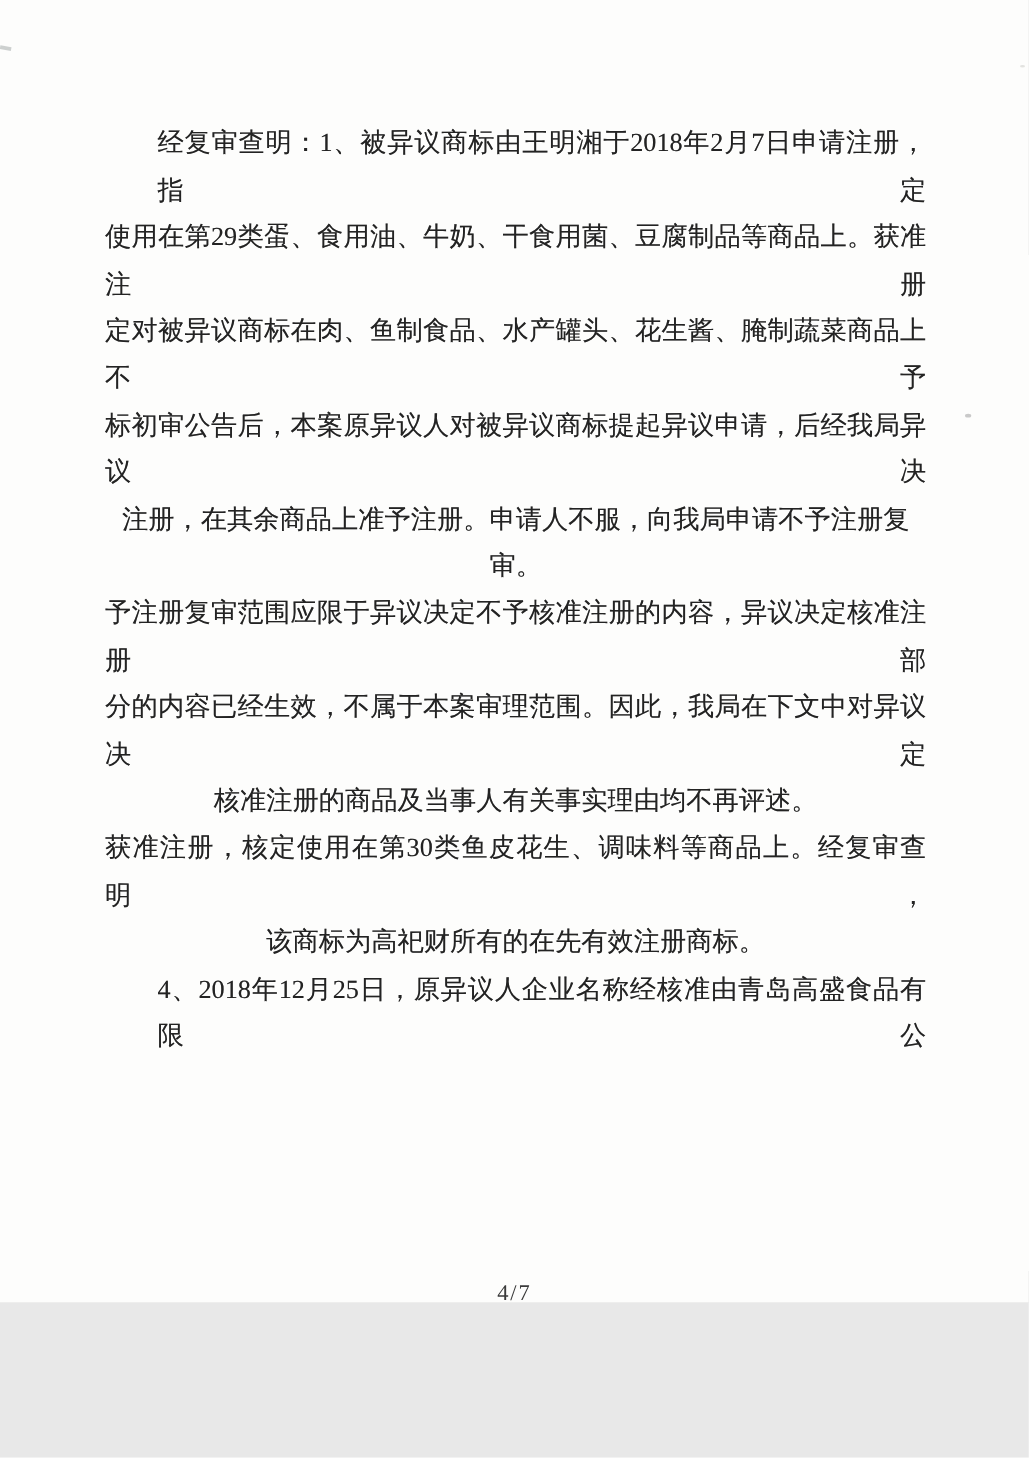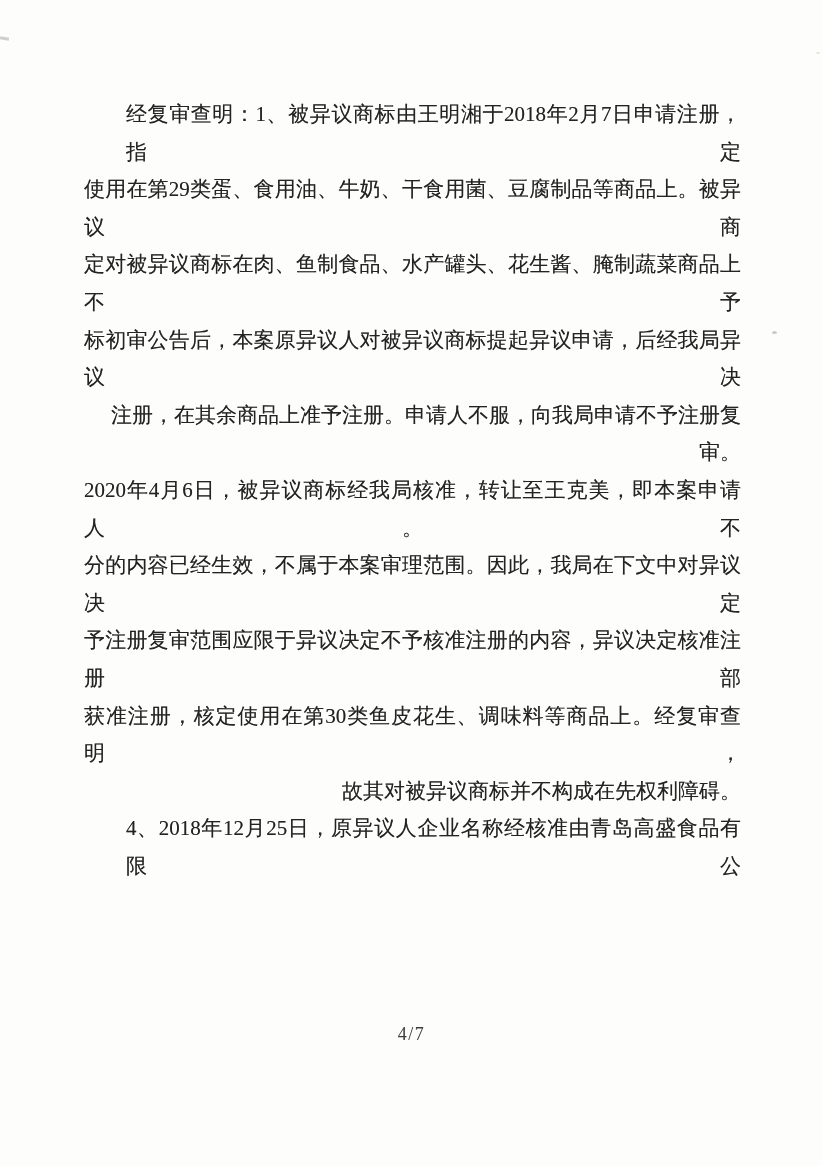--- a/index.html
+++ b/index.html
@@ -3,38 +3,38 @@
 <meta charset="utf-8">
 <style>
   html, body {
     margin: 0;
     padding: 0;
     background: #e8e8e8;
   }
   .page {
     position: relative;
     width: 823px;
-    height: 1166px;
+    height: 1042px;
     margin: 0 auto;
     background: #fdfdfc;
     overflow: hidden;
     font-family: "Liberation Serif", "DejaVu Serif", serif;
   }
   .body-text {
     position: absolute;
     left: 84px;
     top: 96px;
     width: 657px;
     font-size: 21px;
     line-height: 37.6px;
     color: #232323;
     text-shadow: 0 0 0.5px rgba(40,40,40,0.45);
   }
   .line {
-    text-align: right;
+    text-align: center;
     min-height: 37.6px;
   }
   .line.indent {
     padding-left: 42px;
   }
   .line.justify {
     text-align: justify;
     text-align-last: justify;
     text-justify: inter-character;
   }
@@ -78,28 +78,28 @@
     background: #e3e3e0;
     border-radius: 50%;
   }
 </style>
 </head>
 <body>
 
 <div class="page" style="background: rgb(253, 253, 252);">
   <div class="body-text" id="doc-lines" style="color: rgb(35, 35, 35);">
       <div class="line indent justify">经复审查明：1、被异议商标由王明湘于2018年2月7日申请注册，指定</div>
-      <div class="line justify">使用在第29类蛋、食用油、牛奶、干食用菌、豆腐制品等商品上。被异议商</div>
+      <div class="line justify">使用在第29类蛋、食用油、牛奶、干食用菌、豆腐制品等商品上。获准注册</div>
       <div class="line justify">定对被异议商标在肉、鱼制食品、水产罐头、花生酱、腌制蔬菜商品上不予</div>
       <div class="line justify">标初审公告后，本案原异议人对被异议商标提起异议申请，后经我局异议决</div>
       <div class="line">注册，在其余商品上准予注册。申请人不服，向我局申请不予注册复审。</div>
-      <div class="line justify">2020年4月6日，被异议商标经我局核准，转让至王克美，即本案申请人。不</div>
+      <div class="line justify">予注册复审范围应限于异议决定不予核准注册的内容，异议决定核准注册部</div>
       <div class="line justify">分的内容已经生效，不属于本案审理范围。因此，我局在下文中对异议决定</div>
-      <div class="line justify">予注册复审范围应限于异议决定不予核准注册的内容，异议决定核准注册部</div>
+      <div class="line">核准注册的商品及当事人有关事实理由均不再评述。</div>
       <div class="line justify">获准注册，核定使用在第30类鱼皮花生、调味料等商品上。经复审查明，</div>
-      <div class="line">故其对被异议商标并不构成在先权利障碍。</div>
+      <div class="line">该商标为高祀财所有的在先有效注册商标。</div>
       <div class="line indent justify">4、2018年12月25日，原异议人企业名称经核准由青岛高盛食品有限公</div>
     </div>
   <div class="footer">4/7</div>
   <div class="artifact artifact-1"></div>
   <div class="artifact artifact-2"></div>
   <div class="artifact artifact-3"></div>
 </div>
 
 </body></html>

